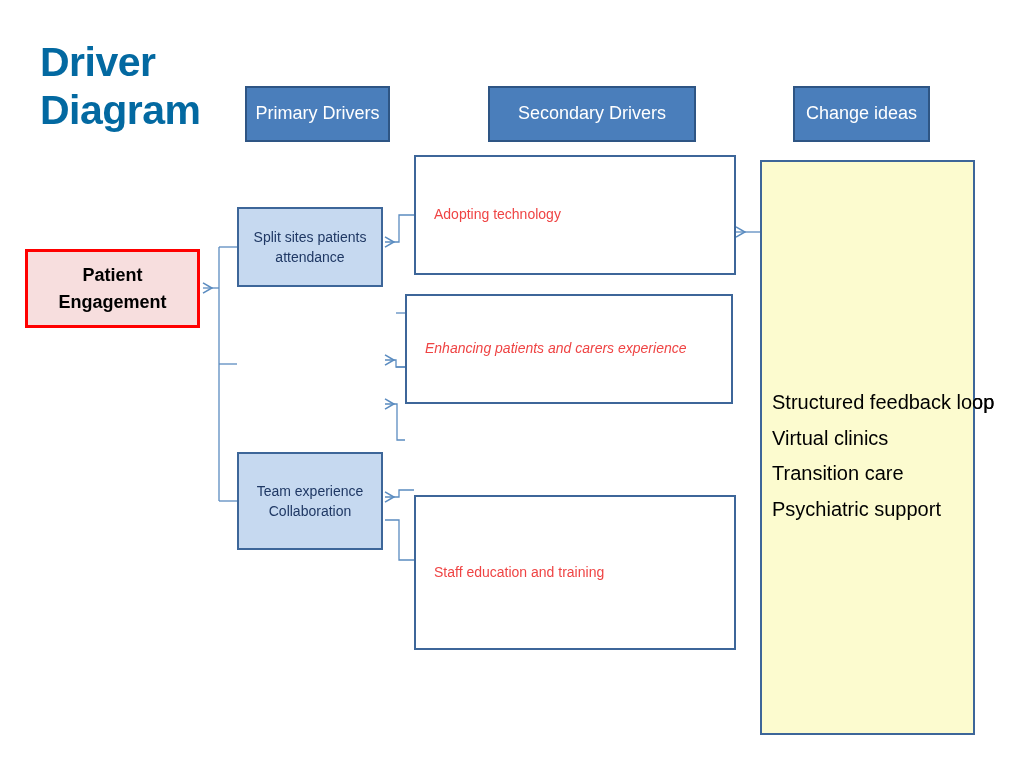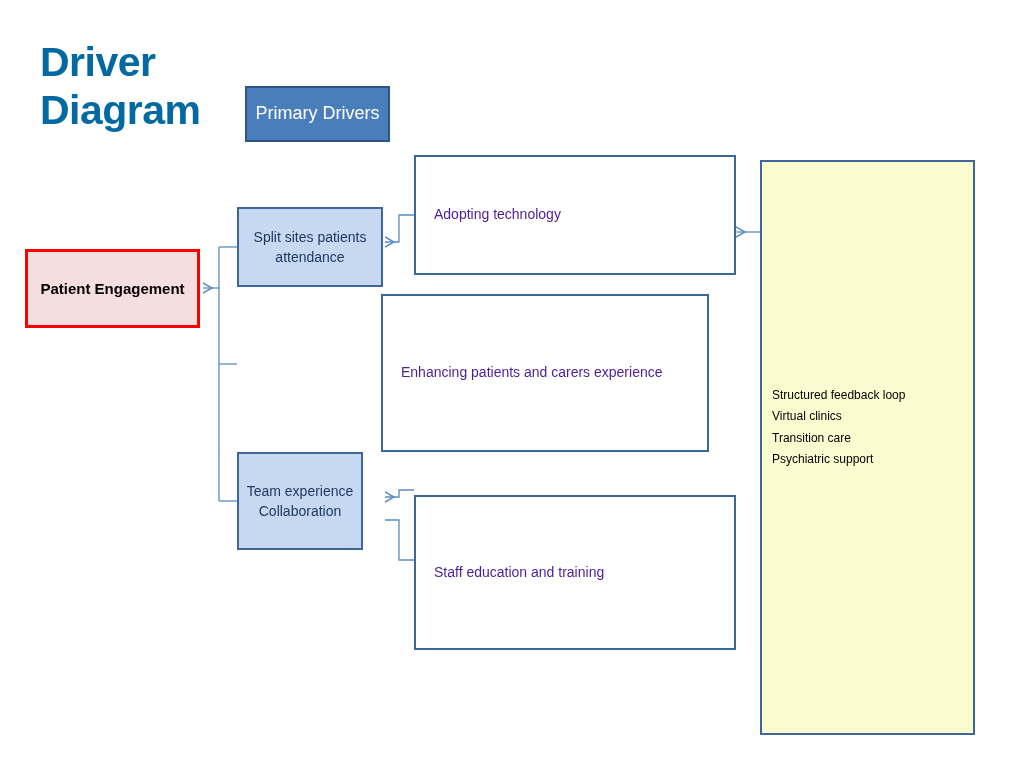--- a/index.html
+++ b/index.html
@@ -58,22 +58,22 @@
     left: 25px;
     top: 249px;
     width: 175px;
     height: 79px;
     background: #f7dede;
     border: 3px solid #ff0000;
     box-sizing: border-box;
     display: flex;
     align-items: center;
     justify-content: center;
-    text-align: right;
-    font-size: 15px;
+    text-align: center;
+    font-size: 18px;
     font-weight: bold;
     line-height: 1.45;
     color: #000000;
   }
   
   .primary-box {
     position: absolute;
     background: #c6d9f0;
     border: 2px solid #3d6699;
     box-sizing: border-box;
@@ -81,57 +81,57 @@
     align-items: center;
     justify-content: center;
     text-align: center;
     font-size: 14px;
     line-height: 1.45;
     color: #1f3864;
     padding: 12px 6px;
   }
   #prim-1 { left: 237px; top: 207px; width: 146px; height: 80px; }
   #prim-2 { left: 237px; top: 319px; width: 146px; height: 90px; }
-  #prim-3 { left: 237px; top: 452px; width: 126px; height: 98px; }
+  #prim-3 { left: 237px; top: 452px; width: 146px; height: 98px; }
 
   
   .secondary-box {
     position: absolute;
     background: #ffffff;
     border: 2px solid #3d6699;
     box-sizing: border-box;
     display: flex;
     align-items: center;
     text-align: left;
     font-size: 14px;
     line-height: 1.4;
-    color: #4c1d95;
+    color: #ef4444;
     padding: 0 18px;
   }
   #sec-1 { left: 414px; top: 155px; width: 322px; height: 120px; }
-  #sec-2 { left: 381px; top: 294px; width: 328px; height: 158px; }
+  #sec-2 { left: 405px; top: 294px; width: 328px; height: 110px; font-style: italic; }
   #sec-3 { left: 414px; top: 463px; width: 322px; height: 155px; margin-top: 32px; }
 
   
   .change-panel {
     position: absolute;
     left: 760px;
     top: 160px;
     width: 215px;
     height: 575px;
     background: #fcfbcf;
     border: 2px solid #3d6699;
     box-sizing: border-box;
   }
   .change-list {
     position: absolute;
     left: 772px;
     top: 385px;
     width: 200px;
-    font-size: 12px;
+    font-size: 20px;
     line-height: 1.78;
     color: #000000;
   }
   .change-list div { white-space: nowrap; }
 
   
   .connectors {
     position: absolute;
     left: 0; top: 0;
     width: 1024px;
@@ -148,20 +148,22 @@
   }
 </style>
 </head>
 <body>
 
 <div class="stage">
 
   <div class="title">Driver Diagram</div>
 
   <div class="col-header" id="hdr-primary">Primary Drivers</div>
+  <div class="col-header" id="hdr-secondary">Secondary Drivers</div>
+  <div class="col-header" id="hdr-change">Change ideas</div>
 
   <div class="change-panel"></div>
 
   <svg class="connectors" viewBox="0 0 1024 768" xmlns="http://www.w3.org/2000/svg">
     <defs>
       <marker id="arrL" markerWidth="9" markerHeight="9" refX="8" refY="4.5" orient="auto">
         <path d="M8,0.6 L1.2,4.5 L8,8.4" fill="none" stroke="#5b8cc0" stroke-width="1.2"></path>
       </marker>
     </defs>
     <g stroke="#5b8cc0" stroke-width="1.3" fill="none">

